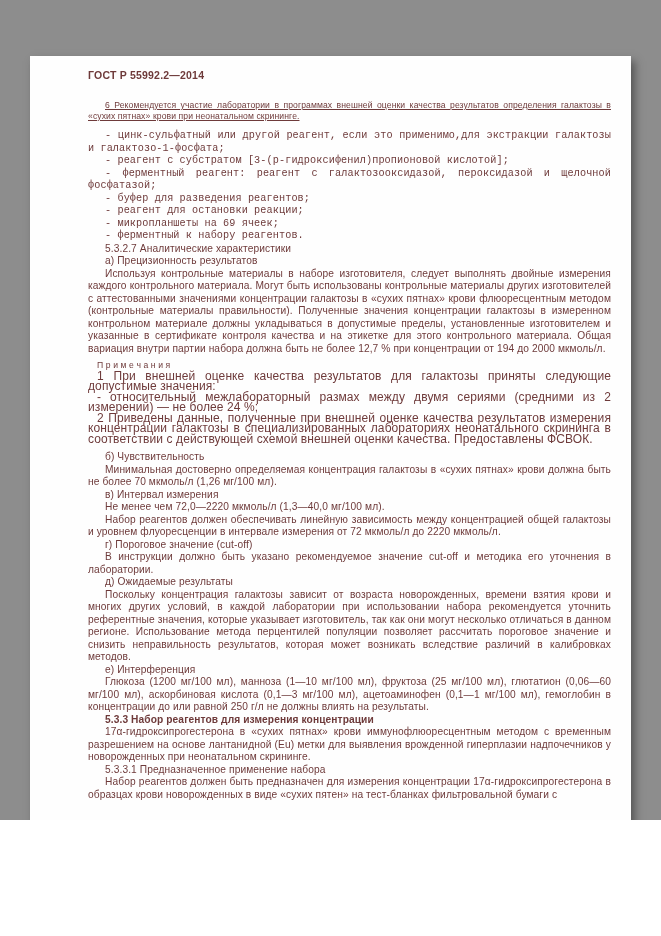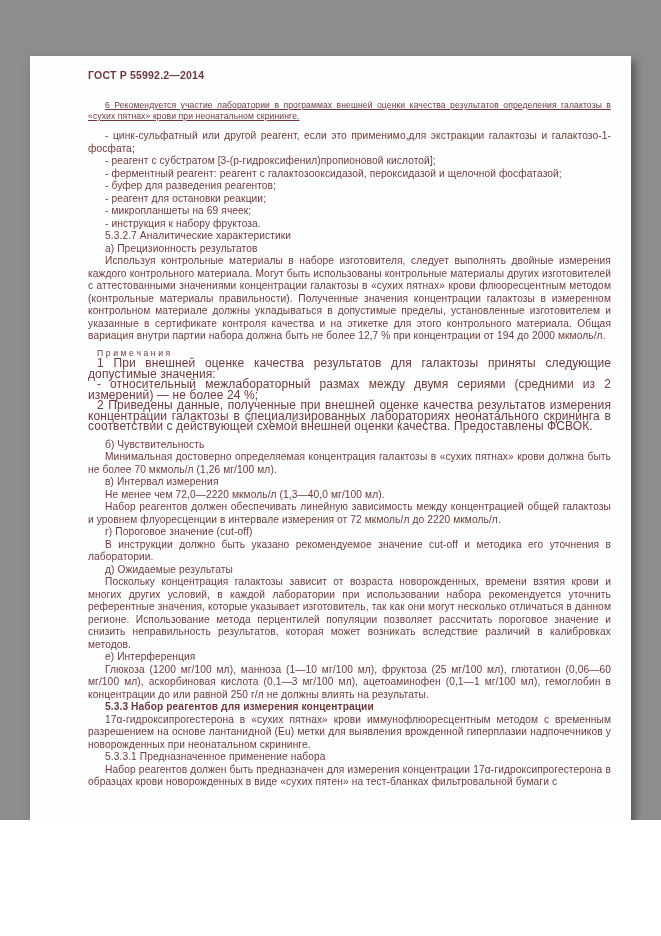--- a/index.html
+++ b/index.html
@@ -19,21 +19,21 @@
     color: #6e3a3a;
     overflow: hidden;
   }
   .doc-header {
     font-size: 10.5px; font-weight: bold; letter-spacing: .2px;
     margin-bottom: 19px;
   }
   .doc-body { font-size: 10.2px; line-height: 12.5px; letter-spacing: .1px; }
   .doc-body p { margin: 0; text-align: justify; }
   .t-intro { font-size: 8.6px; line-height: 10.5px; text-indent: 17px; margin: 0 0 9px 0 !important; text-decoration: underline; }
-  .t-dash { text-indent: 17px; }
+  .t-dash { text-indent: 17px; font-family: Liberation Mono, monospace; }
   .t-para { text-indent: 17px; }
   .t-heading { text-indent: 17px; font-weight: bold; }
   .t-note-title { font-size: 8.6px; line-height: 10.5px; text-indent: 9px; margin-top: 5px !important; text-align: left; }
   .t-note { font-size: 12px; line-height: 10.5px; text-indent: 9px; }
   .t-note + .t-para { margin-top: 7px !important; }
   .page-number {
     position: absolute; left: 28px; bottom: 24px;
     font-size: 10.5px;
   }
 </style>
@@ -44,21 +44,21 @@
   <div class="page">
     <div class="doc-header">ГОСТ Р 55992.2—2014</div>
     <div class="doc-body">
         <p class="t-intro">6 Рекомендуется участие лаборатории в программах внешней оценки качества результатов определения галактозы в «сухих пятнах» крови при неонатальном скрининге.</p>
         <p class="t-dash">- цинк-сульфатный или другой реагент, если это применимо,для экстракции галактозы и галактозо-1-фосфата;</p>
         <p class="t-dash">- реагент с субстратом [3-(р-гидроксифенил)пропионовой кислотой];</p>
         <p class="t-dash">- ферментный реагент: реагент с галактозооксидазой, пероксидазой и щелочной фосфатазой;</p>
         <p class="t-dash">- буфер для разведения реагентов;</p>
         <p class="t-dash">- реагент для остановки реакции;</p>
         <p class="t-dash">- микропланшеты на 69 ячеек;</p>
-        <p class="t-dash">- инструкция к набору фруктоза.</p>
+        <p class="t-dash">- ферментный к набору реагентов.</p>
         <p class="t-para">5.3.2.7 Аналитические характеристики</p>
         <p class="t-para">а) Прецизионность результатов</p>
         <p class="t-para">Используя контрольные материалы в наборе изготовителя, следует выполнять двойные измерения каждого контрольного материала. Могут быть использованы контрольные материалы других изготовителей с аттестованными значениями концентрации галактозы в «сухих пятнах» крови флюоресцентным методом (контрольные материалы правильности). Полученные значения концентрации галактозы в измеренном контрольном материале должны укладываться в допустимые пределы, установленные изготовителем и указанные в сертификате контроля качества и на этикетке для этого контрольного материала. Общая вариация внутри партии набора должна быть не более 12,7 % при концентрации от 194 до 2000 мкмоль/л.</p>
         <p class="t-note-title">П р и м е ч а н и я</p>
         <p class="t-note">1 При внешней оценке качества результатов для галактозы приняты следующие допустимые значения:</p>
         <p class="t-note">- относительный межлабораторный размах между двумя сериями (средними из 2 измерений) — не более 24 %;</p>
         <p class="t-note">2 Приведены данные, полученные при внешней оценке качества результатов измерения концентрации галактозы в специализированных лабораториях неонатального скрининга в соответствии с действующей схемой внешней оценки качества. Предоставлены ФСВОК.</p>
         <p class="t-para">б) Чувствительность</p>
         <p class="t-para">Минимальная достоверно определяемая концентрация галактозы в «сухих пятнах» крови должна быть не более 70 мкмоль/л (1,26 мг/100 мл).</p>
         <p class="t-para">в) Интервал измерения</p>

